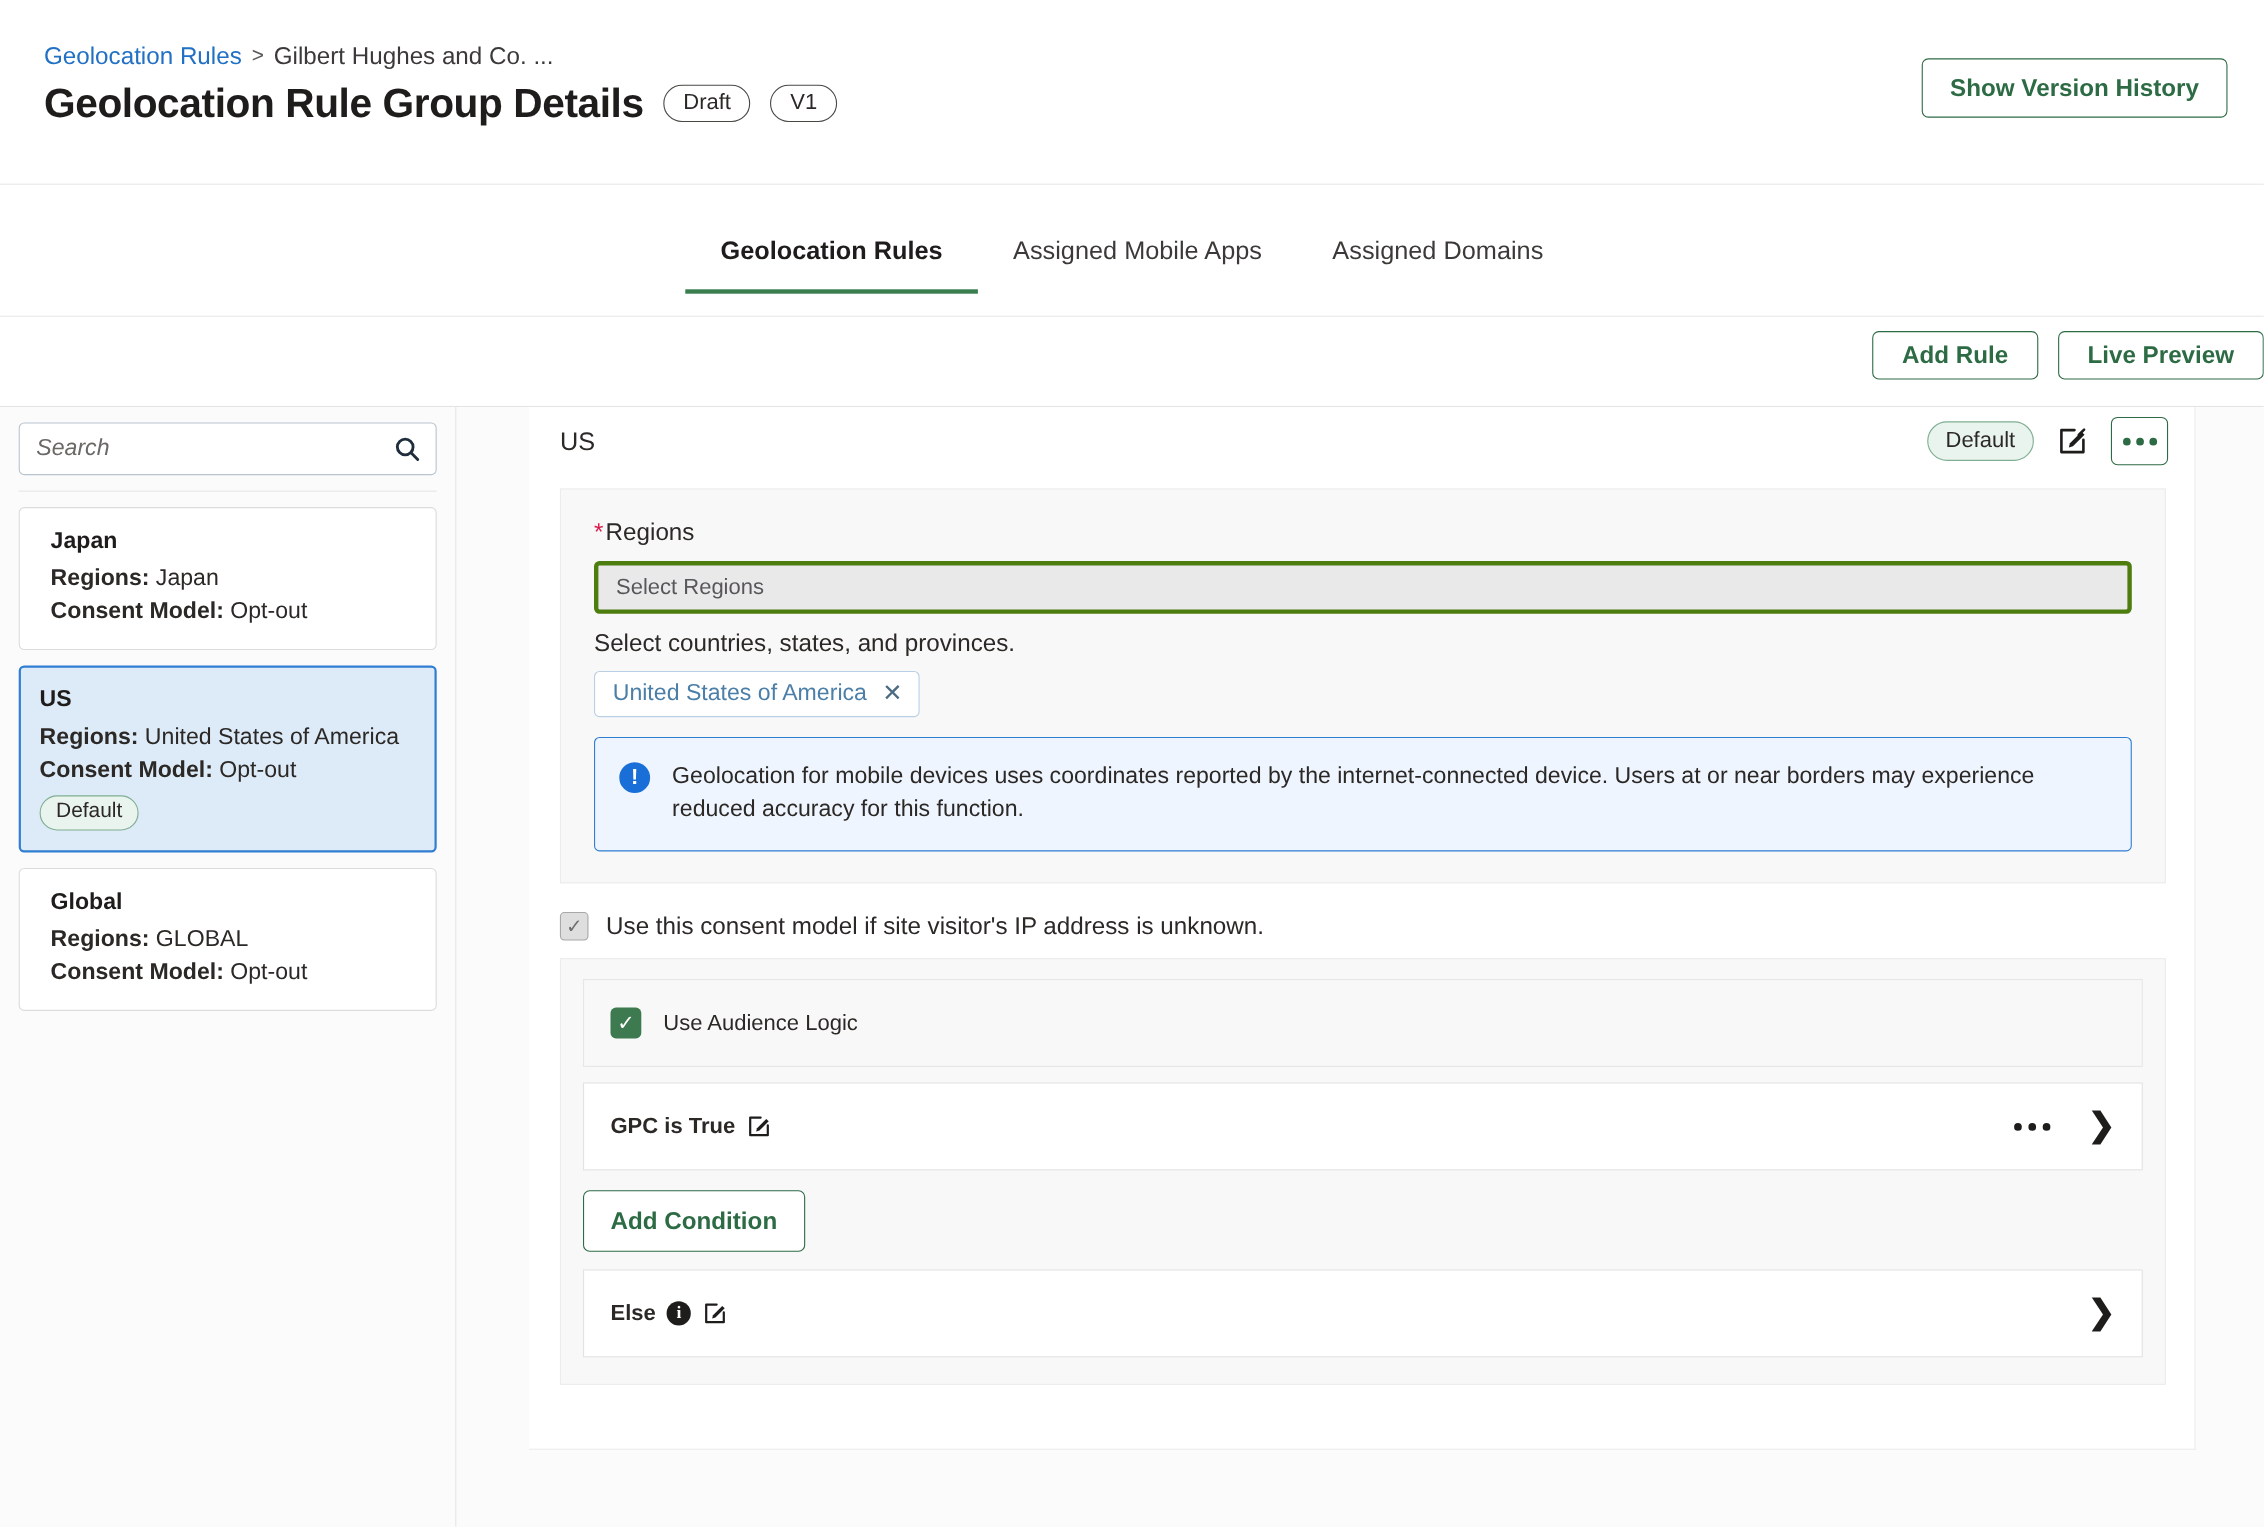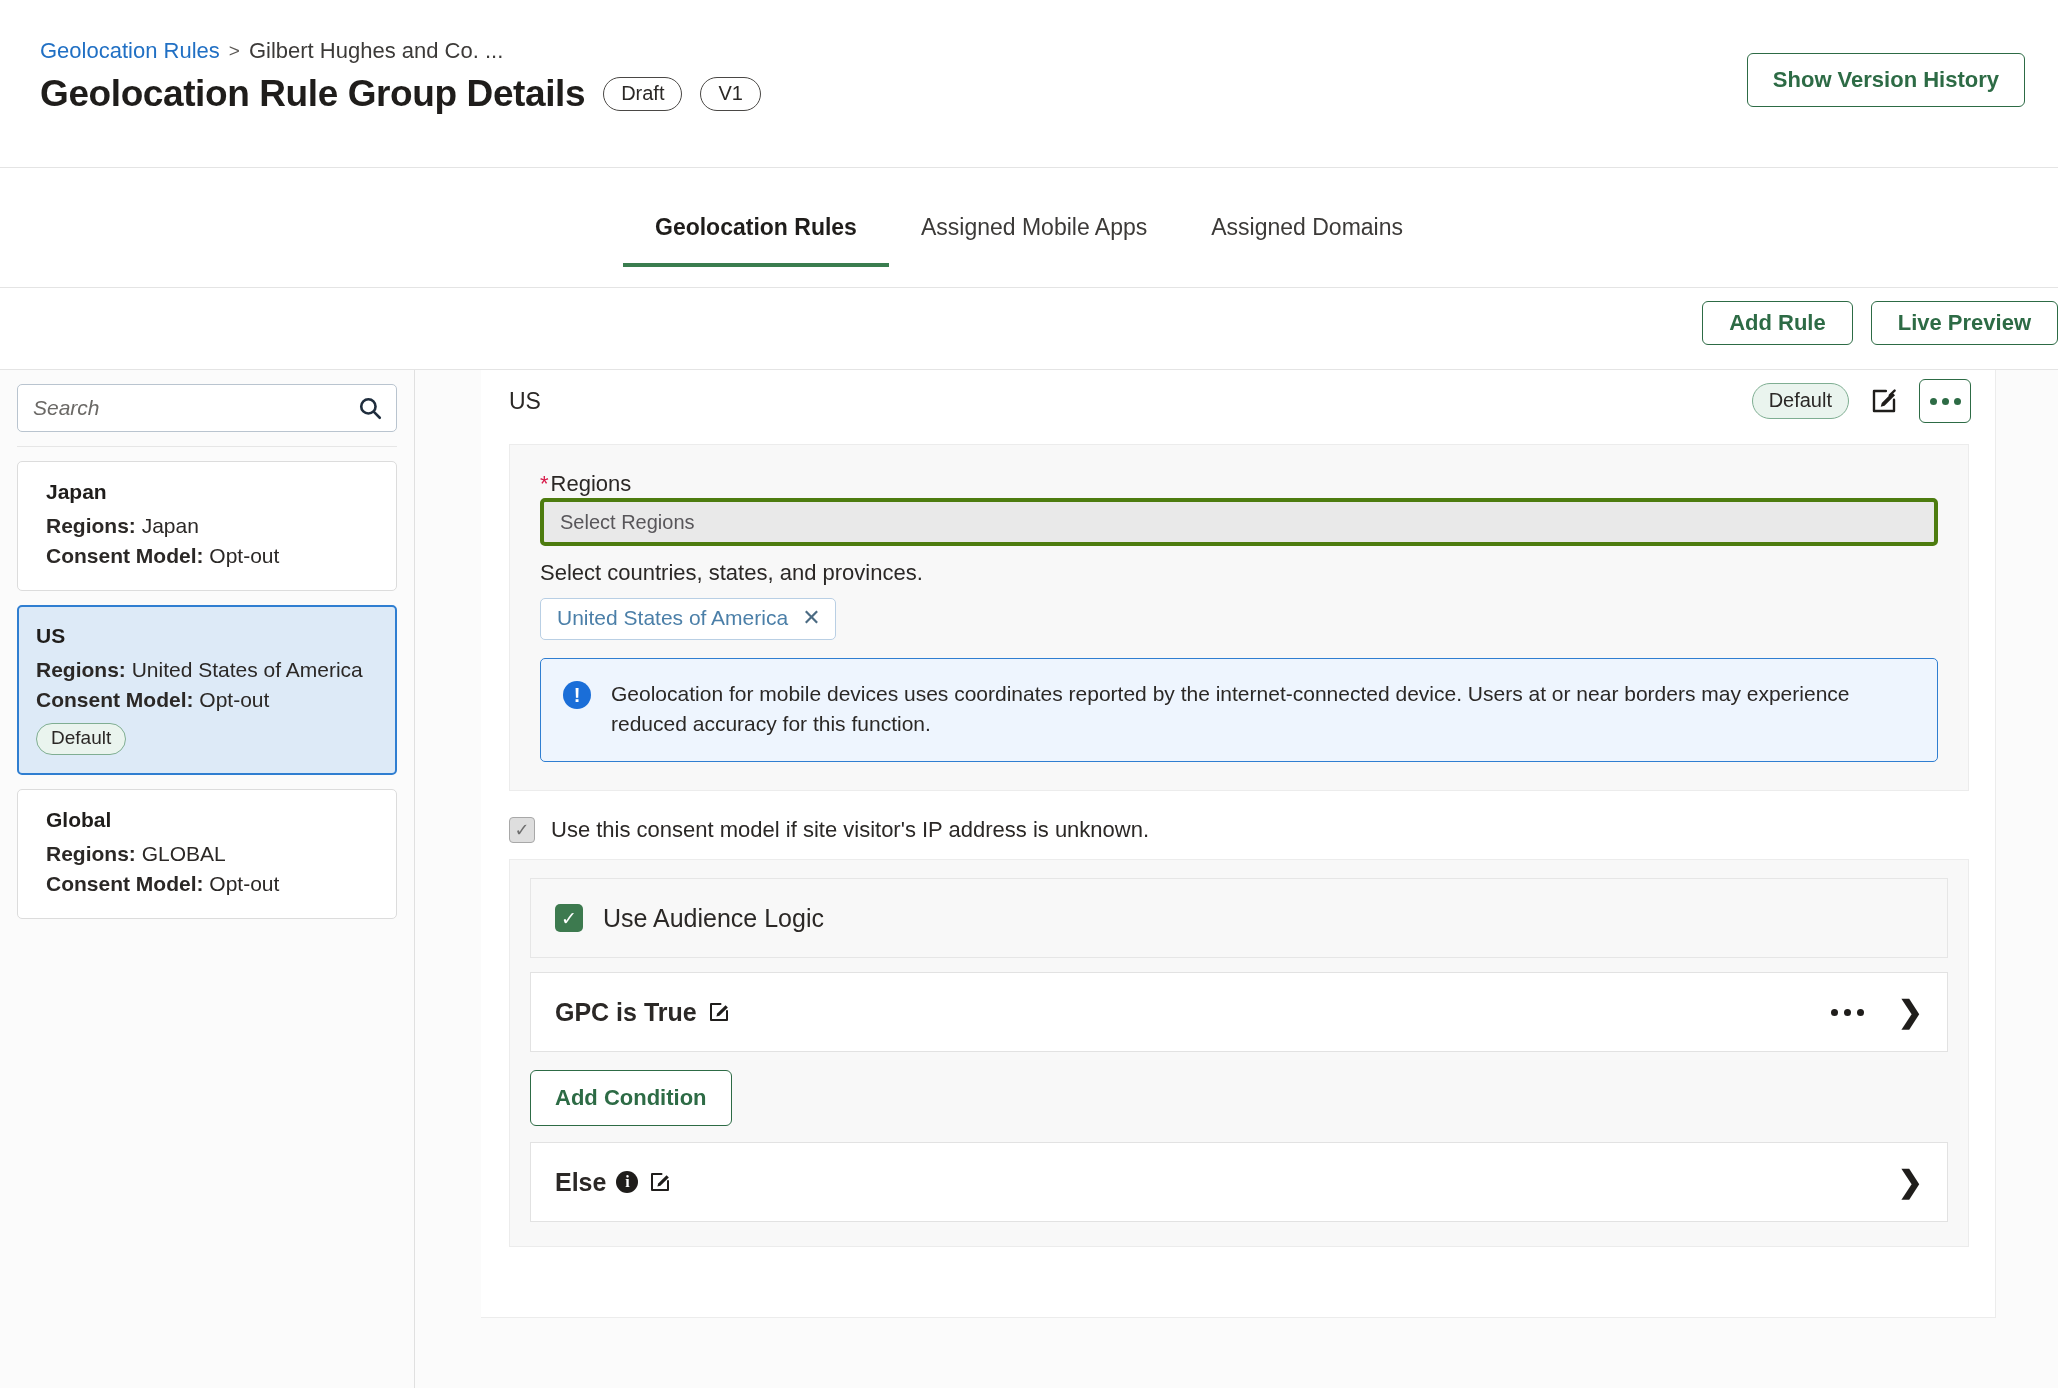--- a/index.html
+++ b/index.html
@@ -161,21 +161,21 @@
     width: 52px; height: 44px; display:flex; align-items:center; justify-content:center;
     cursor:pointer;
   }
   .kebab-dots { display:flex; gap:5px; }
   .kebab-dots i { width:7px; height:7px; border-radius:50%; background:#2d6b45; display:block; }
 
   .regions-panel {
     background: #f8f8f8; border: 1px solid #ececec;
     margin: 12px 26px 0 28px; padding: 26px 30px 28px;
   }
-  .req-label { font-size: 22px; color:#2b2826; margin-bottom: 1px; }
+  .req-label { font-size: 22px; color:#2b2826; margin-bottom: 13px; }
   .req-star { color:#d81b4a; font-size:22px; margin-right:2px; }
   .select-box {
     height: 48px; background:#e9e9e9; border:4px solid #4d7c0f; border-radius:5px;
     display:flex; align-items:center; padding: 0 16px;
     font-size: 20px; color:#58565a;
   }
   .helper-text { font-size: 22px; color:#2b2826; margin: 14px 0 12px; }
   .chip {
     display:inline-flex; align-items:center; gap: 14px;
     border:1px solid #b9cfe4; border-radius:5px; background:#fff;
@@ -216,21 +216,21 @@
     padding: 0 24px; height: 80px;
     display:flex; align-items:center;
   }
   .logic-row.audience { background:#f8f8f8; border-color:#e6e6e6; }
   .cb-green {
     width: 28px; height: 28px; border-radius:5px; background:#3d7a4f;
     display:flex; align-items:center; justify-content:center;
     color:#fff; font-size:19px; line-height:19px; margin-right: 20px;
     cursor:pointer;
   }
-  .logic-label { font-size: 25px; color:#2b2826; }
+  .logic-label { font-size: 20px; color:#2b2826; }
   .logic-label.bold { font-weight:bold; }
   .row-right { margin-left:auto; display:flex; align-items:center; gap: 34px; }
   .dots-inline { display:flex; gap:6px; }
   .dots-inline i { width:7px; height:7px; border-radius:50%; background:#1f1d1b; display:block; }
   .chev { font-size: 30px; font-weight:bold; color:#1f1d1b; line-height: 30px; cursor:pointer; }
   .edit-glyph { margin-left: 10px; cursor:pointer; display:inline-flex; vertical-align:middle; }
   .info-glyph {
     display:inline-flex; align-items:center; justify-content:center;
     width:22px; height:22px; border-radius:50%; background:#1f1d1b; color:#fff;
     font-size:16px; font-weight:bold; margin-left:10px; vertical-align:middle;

